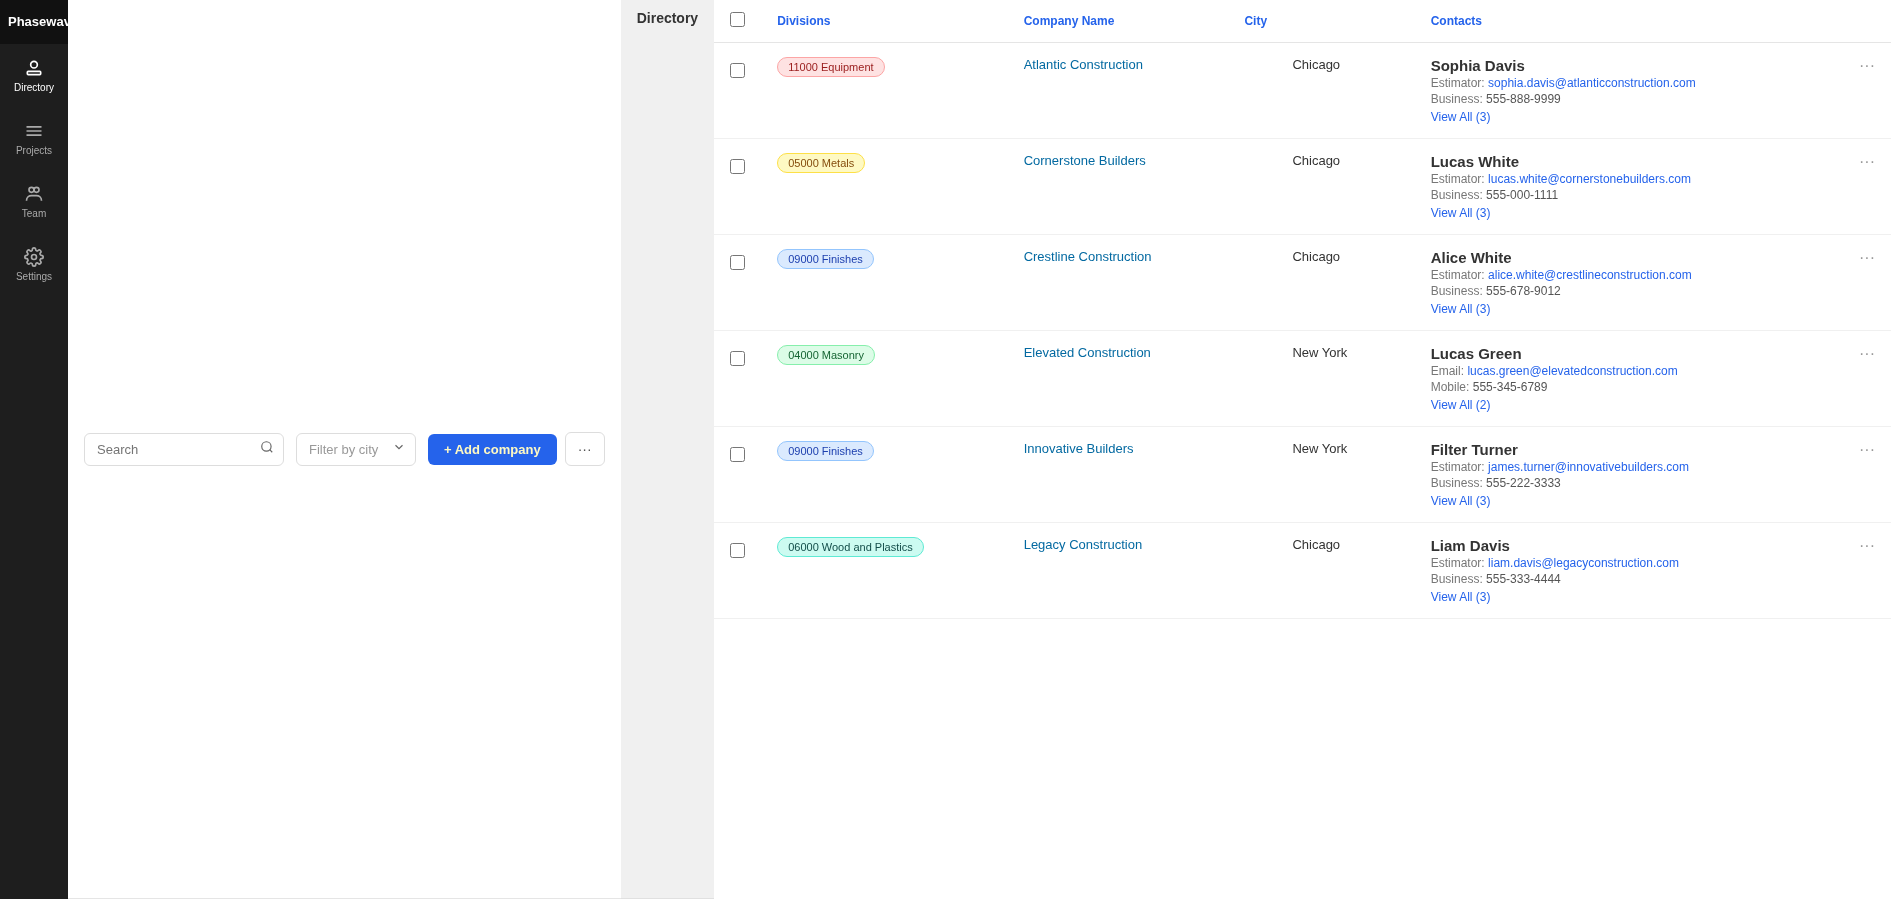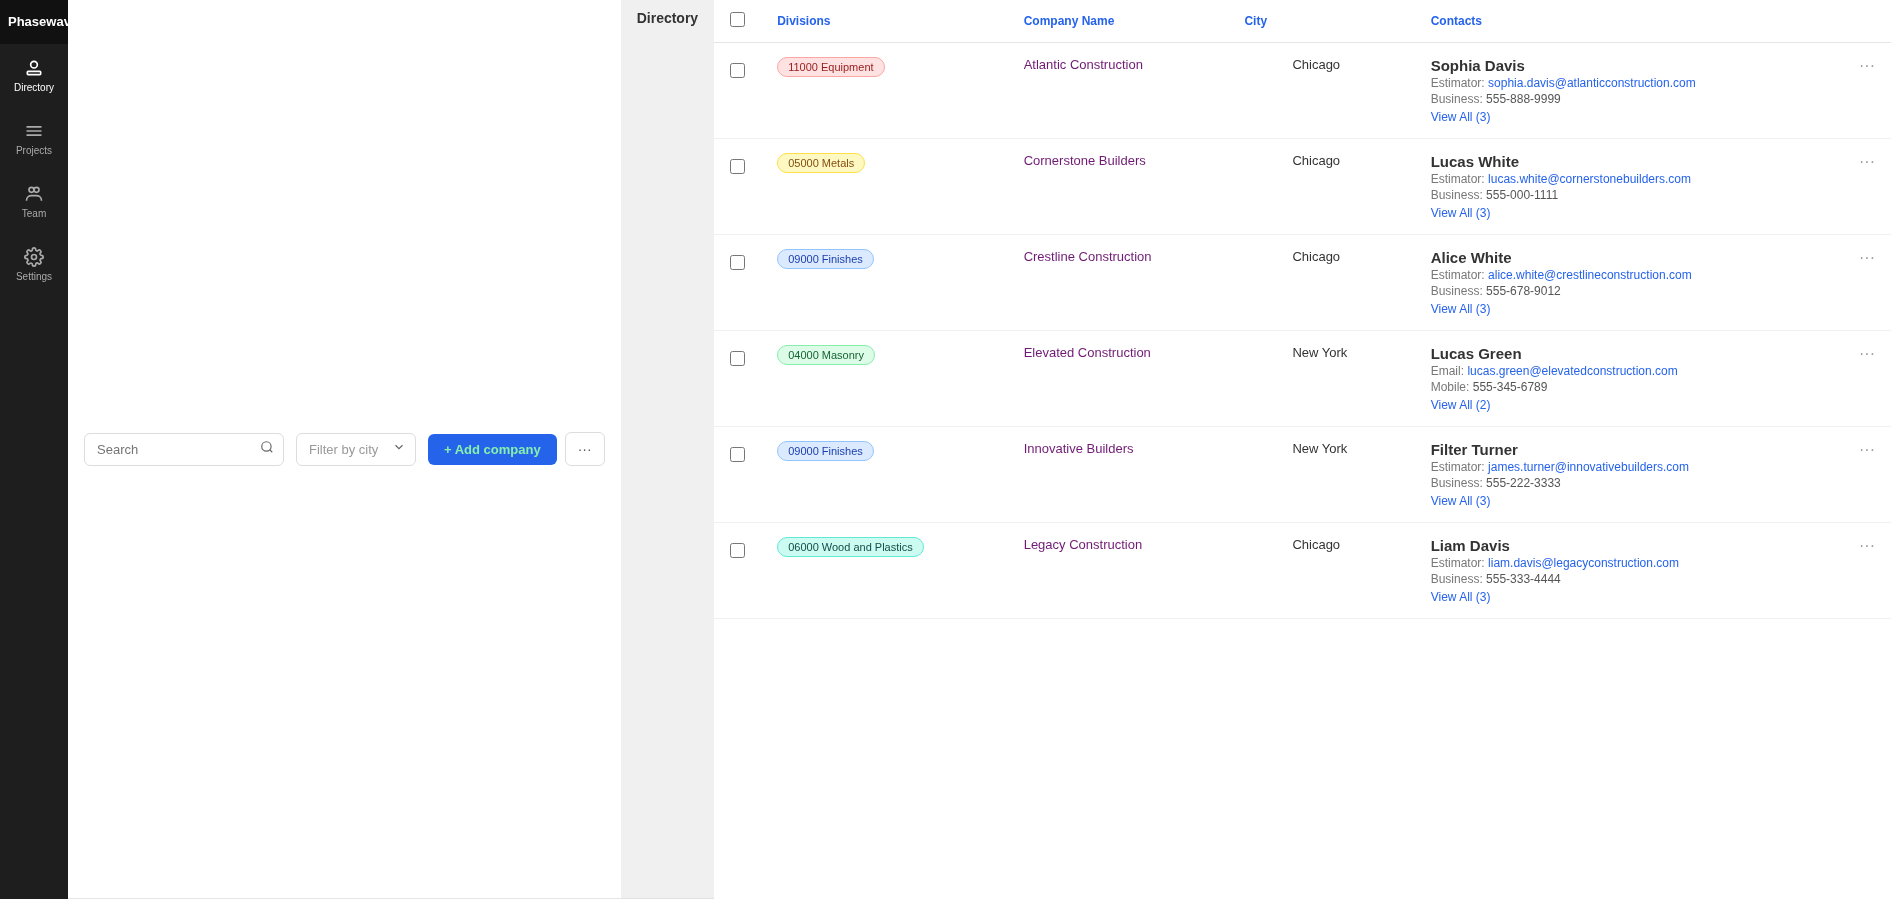--- a/index.html
+++ b/index.html
@@ -108,21 +108,21 @@
       color: #666;
     }
     .topbar-right {
       display: flex;
       align-items: center;
       gap: 8px;
       margin-left: auto;
     }
     .add-company-btn {
       background: #2563eb;
-      color: #86efac;
+      color: #fef9c3;
       border: none;
       border-radius: 6px;
       padding: 8px 16px;
       font-size: 13px;
       font-weight: 600;
       cursor: pointer;
       white-space: nowrap;
     }
     .more-btn {
       background: #fff;
@@ -197,21 +197,21 @@
     }
     .badge-red { background: #fee2e2; color: #991b1b; border: 1px solid #fca5a5; }
     .badge-yellow { background: #fef9c3; color: #854d0e; border: 1px solid #fde047; }
     .badge-blue { background: #dbeafe; color: #1e40af; border: 1px solid #93c5fd; }
     .badge-green { background: #dcfce7; color: #166534; border: 1px solid #86efac; }
     .badge-teal { background: #ccfbf1; color: #134e4a; border: 1px solid #5eead4; }
 
     .company-name {
       font-size: 13px;
       font-weight: 500;
-      color: #701a75;
+      color: #0369a1;
     }
     .city-name {
       font-size: 13px;
       color: #333;
       margin-left: 48px;
     }
     .contact-name {
       font-size: 15px;
       font-weight: 700;
       color: #333;

